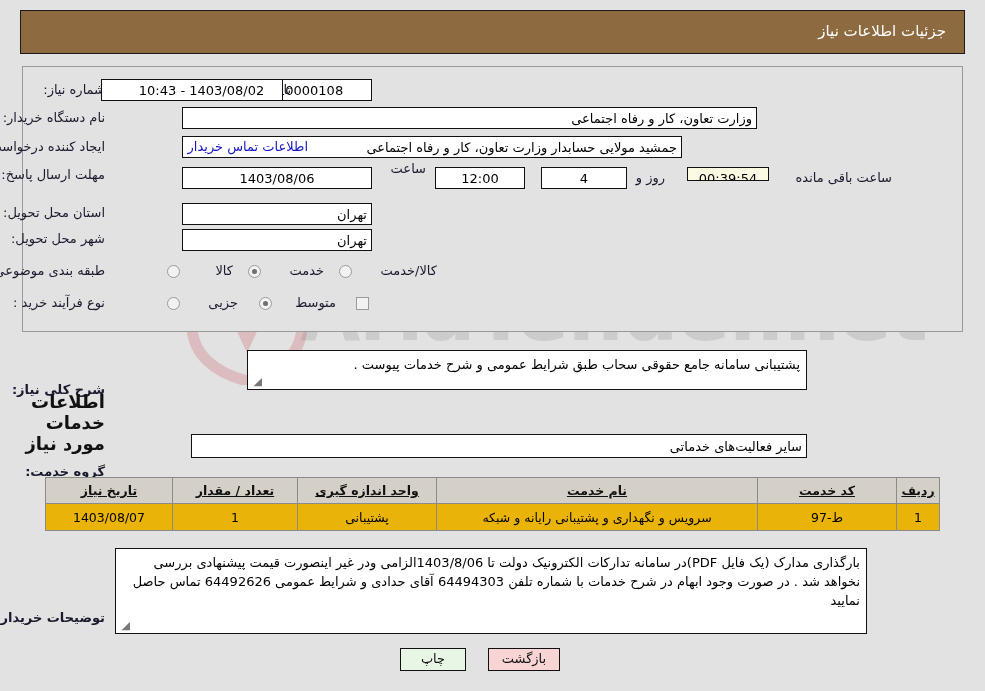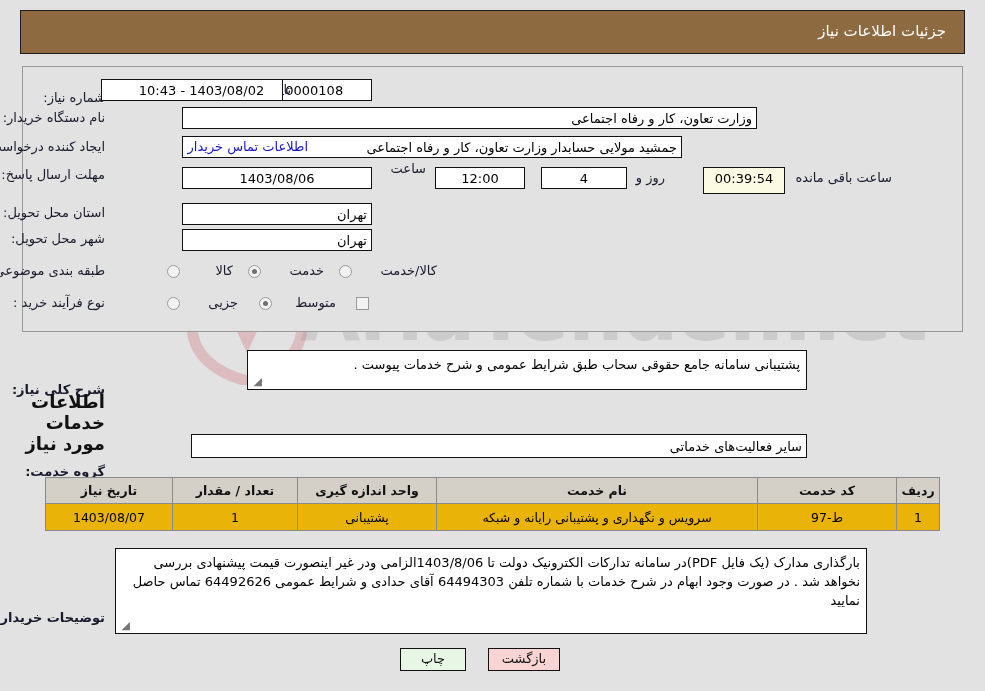--- a/index.html
+++ b/index.html
@@ -195,20 +195,21 @@
     background: #fff;
   }
   table.grid th {
     background: #d4d0c8;
     border: 1px solid #8a8a8a;
     font-weight: bold;
     color: #111;
     height: 25px;
     padding: 0 4px;
     white-space: nowrap;
+    text-decoration: underline;
   }
   table.grid td {
     border: 1px solid #8a8a8a;
     background: #eab308;
     height: 26px;
     text-align: center;
     padding: 0 4px;
     color: #000;
   }
 
@@ -240,21 +241,21 @@
     </svg>
     <div class="wm-text">AriaTender.net</div>
   </div>
 
   <div class="title-bar">
     <div class="t">جزئیات اطلاعات نیاز</div>
   </div>
 
   <div class="panel" id="panel-top"></div>
 
-  <div class="lbl" style="right:880px; top:82px;margin-top:8px;">شماره نیاز:</div>
+  <div class="lbl" style="right:880px; top:82px;">شماره نیاز:</div>
   <div class="fld c" style="right:613px; top:79px; width:190px; height:22px;">1103000010000108</div>
 
   <div class="lbl" style="right:694px; top:82px;">تاریخ و ساعت اعلان عمومی:</div>
   <div class="fld c" style="right:702px; top:79px; width:182px; height:22px;padding-left:23px;">1403/08/02 - 10:43</div>
 
   <div class="lbl" style="right:880px; top:110px;">نام دستگاه خریدار:</div>
   <div class="fld r" style="right:228px; top:107px; width:575px; height:22px;padding-left:40px;">وزارت تعاون، کار و رفاه اجتماعی</div>
 
   <div class="lbl" style="right:880px; top:139px;">ایجاد کننده درخواست:</div>
   <div class="fld r" style="right:303px; top:136px; width:500px; height:22px;">جمشید مولایی حسابدار وزارت تعاون، کار و رفاه اجتماعی</div>
@@ -262,21 +263,21 @@
 
   <div class="lbl" style="right:880px; top:166px; line-height:17px; text-align:right; width:72px;">مهلت ارسال پاسخ: تا تاریخ:</div>
   <div class="fld c" style="right:613px; top:167px; width:190px; height:22px;">1403/08/06</div>
 
   <div class="inline-txt" style="right:559px; top:161px;">ساعت</div>
   <div class="fld c" style="right:460px; top:167px; width:90px; height:22px;">12:00</div>
 
   <div class="fld c" style="right:358px; top:167px; width:86px; height:22px;">4</div>
   <div class="inline-txt" style="right:320px; top:170px;">روز و</div>
 
-  <div class="fld c yellow" style="right:200px; top:167px; width:82px; height:27px;">00:39:54</div>
+  <div class="fld c yellow" style="right:216px; top:167px; width:82px; height:14px;">00:39:54</div>
   <div class="inline-txt" style="right:93px; top:170px;">ساعت باقی مانده</div>
 
   <div class="lbl" style="right:880px; top:205px;">استان محل تحویل:</div>
   <div class="fld r" style="right:613px; top:203px; width:190px; height:22px;">تهران</div>
 
   <div class="lbl" style="right:880px; top:231px;">شهر محل تحویل:</div>
   <div class="fld r" style="right:613px; top:229px; width:190px; height:22px;">تهران</div>
 
   <div class="lbl" style="right:880px; top:263px;">طبقه بندی موضوعی:</div>
 

